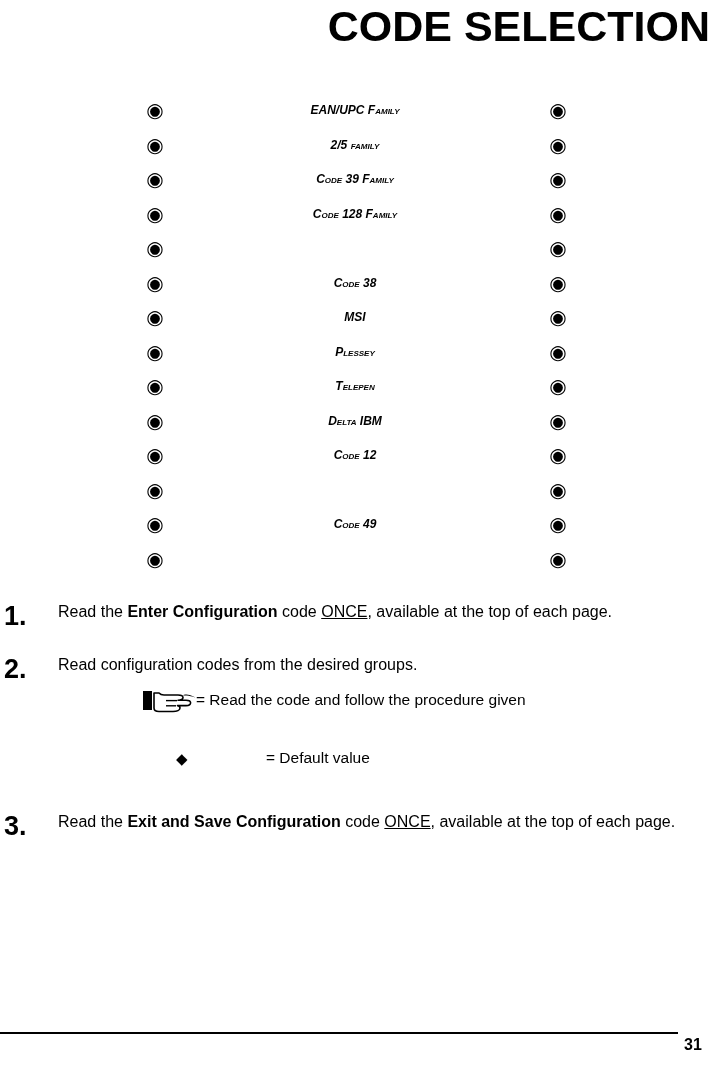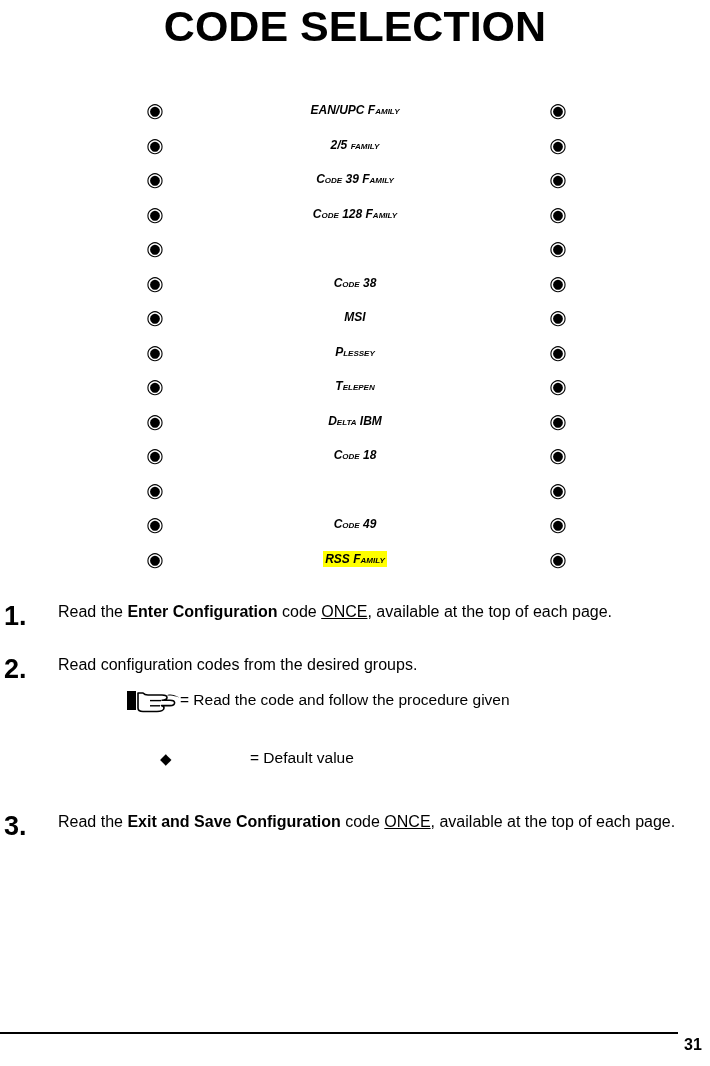--- a/index.html
+++ b/index.html
@@ -15,21 +15,21 @@
     color: #000000;
     overflow: hidden;
   }
 
   
   #page-title {
     position: absolute;
     top: 0px;
     left: 0;
     width: 710px;
-    text-align: center;
+    text-align: right;
     font-size: 43px;
     font-weight: bold;
     letter-spacing: 0px;
     line-height: 52px;
   }
 
   
   #code-list {
     position: absolute;
     top: 93px;
@@ -102,21 +102,21 @@
   .step-text u { text-decoration: underline; }
 
   #step1 { top: 0px; }
   #step2 { top: 23px; }
   #step3 { top: 150px; }
 
   
   #legend {
     position: absolute;
     top: 688px;
-    left: 0;
+    left: 16px;
     width: 562px;
     font-size: 15.5px;
     line-height: 21px;
   }
   .legend-row {
     position: relative;
     height: 31px;
   }
   .legend-icon {
     position: absolute;
@@ -214,35 +214,34 @@
       <span class="code-label">Telepen</span>
       <span class="bullet right">◉</span>
     </div>
     <div class="code-row">
       <span class="bullet left">◉</span>
       <span class="code-label">Delta IBM</span>
       <span class="bullet right">◉</span>
     </div>
     <div class="code-row">
       <span class="bullet left">◉</span>
-      <span class="code-label">Code 18</span>
+      <span class="code-label">Code 12</span>
       <span class="bullet right">◉</span>
     </div>
     <div class="code-row">
       <span class="bullet left">◉</span>
       <span class="bullet right">◉</span>
     </div>
     <div class="code-row">
       <span class="bullet left">◉</span>
       <span class="code-label">Code 49</span>
       <span class="bullet right">◉</span>
     </div>
     <div class="code-row">
       <span class="bullet left">◉</span>
-      <span class="code-label"><span class="hl">RSS Family</span></span>
       <span class="bullet right">◉</span>
     </div>
   </div>
 
 <div id="steps">
 
   <div class="step" id="step1">
     <span class="step-num">1.</span>
     <div class="step-text" id="step1-text"><span>Read the </span><b>Enter Configuration</b><span> code </span><u>ONCE</u><span>, available at the top of each page.</span></div>
   </div>

